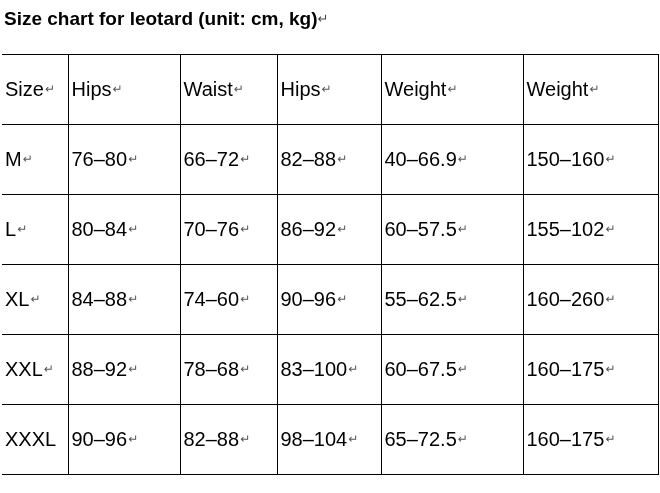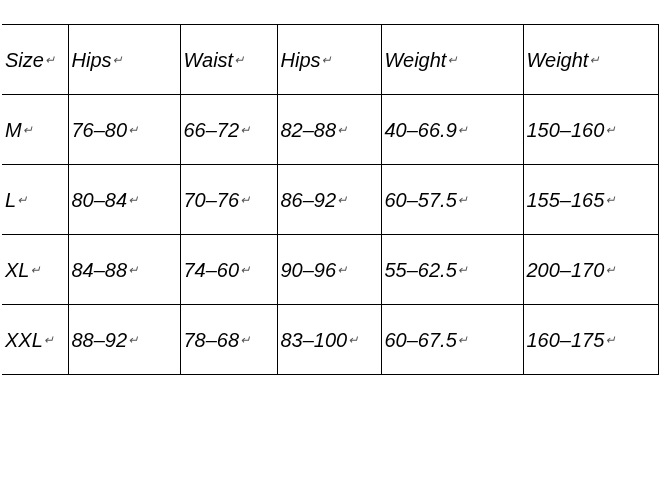--- a/index.html
+++ b/index.html
@@ -45,21 +45,20 @@
     border: 1px solid #000000;
     border-left: none;
     border-right: 1px solid #000000;
     padding: 0 2px 0 3px;
     font-size: 20px;
     line-height: 1.0;
     height: 69px;
     vertical-align: middle;
     white-space: nowrap;
     overflow: hidden;
-    font-style: italic;
   }
   table.size-chart tr td:first-child {
     border-left: none;
   }
   table.size-chart tr:first-child td {
     border-top: 1px solid #000000;
   }
   
   col.c0 { width: 66px; }
   col.c1 { width: 112px; }
@@ -79,20 +78,23 @@
   }
   .last-row td {
     border-bottom: none;
   }
 </style>
 </head>
 <body>
 
 <div class="page">
 
+  <div class="doc-title">
+    <span>Size chart for leotard (unit: cm, kg)</span><span class="pilcrow">↵</span>
+  </div>
 
   <table class="size-chart">
     <colgroup>
       <col class="c0">
         <col class="c1">
         <col class="c2">
         <col class="c3">
         <col class="c4">
         <col class="c5">
     </colgroup>
@@ -114,37 +116,45 @@
         <td><span class="cell-text">40–66.9</span><span class="mark">↵</span></td>
         <td><span class="cell-text">150–160</span><span class="mark">↵</span></td>
       </tr>
 
       <tr>
         <td><span class="cell-text">L</span><span class="mark">↵</span></td>
         <td><span class="cell-text">80–84</span><span class="mark">↵</span></td>
         <td><span class="cell-text">70–76</span><span class="mark">↵</span></td>
         <td><span class="cell-text">86–92</span><span class="mark">↵</span></td>
         <td><span class="cell-text">60–57.5</span><span class="mark">↵</span></td>
-        <td><span class="cell-text">155–165</span><span class="mark">↵</span></td>
+        <td><span class="cell-text">155–102</span><span class="mark">↵</span></td>
       </tr>
 
       <tr>
         <td><span class="cell-text">XL</span><span class="mark">↵</span></td>
         <td><span class="cell-text">84–88</span><span class="mark">↵</span></td>
         <td><span class="cell-text">74–60</span><span class="mark">↵</span></td>
         <td><span class="cell-text">90–96</span><span class="mark">↵</span></td>
         <td><span class="cell-text">55–62.5</span><span class="mark">↵</span></td>
-        <td><span class="cell-text">200–170</span><span class="mark">↵</span></td>
+        <td><span class="cell-text">160–260</span><span class="mark">↵</span></td>
       </tr>
 
       <tr>
         <td><span class="cell-text">XXL</span><span class="mark">↵</span></td>
         <td><span class="cell-text">88–92</span><span class="mark">↵</span></td>
         <td><span class="cell-text">78–68</span><span class="mark">↵</span></td>
         <td><span class="cell-text">83–100</span><span class="mark">↵</span></td>
         <td><span class="cell-text">60–67.5</span><span class="mark">↵</span></td>
         <td><span class="cell-text">160–175</span><span class="mark">↵</span></td>
       </tr>
 
+      <tr class="last-row">
+        <td><span class="cell-text">XXXL</span></td>
+        <td><span class="cell-text">90–96</span><span class="mark">↵</span></td>
+        <td><span class="cell-text">82–88</span><span class="mark">↵</span></td>
+        <td><span class="cell-text">98–104</span><span class="mark">↵</span></td>
+        <td><span class="cell-text">65–72.5</span><span class="mark">↵</span></td>
+        <td><span class="cell-text">160–175</span><span class="mark">↵</span></td>
+      </tr>
     </tbody>
   </table>
 
 </div>
 
 </body></html>

